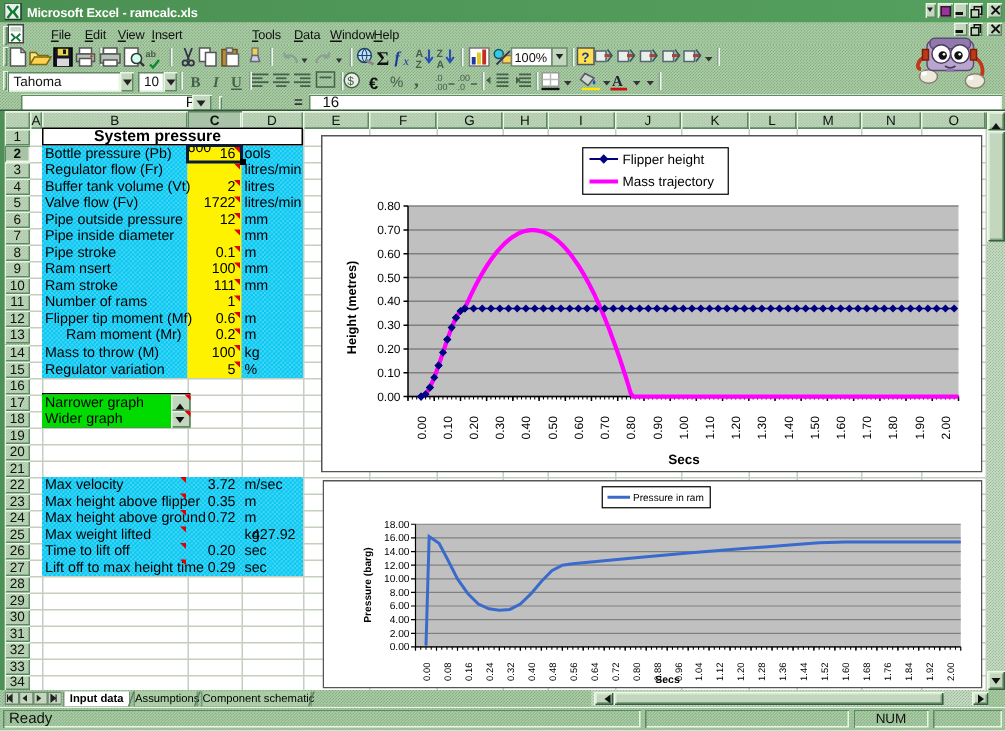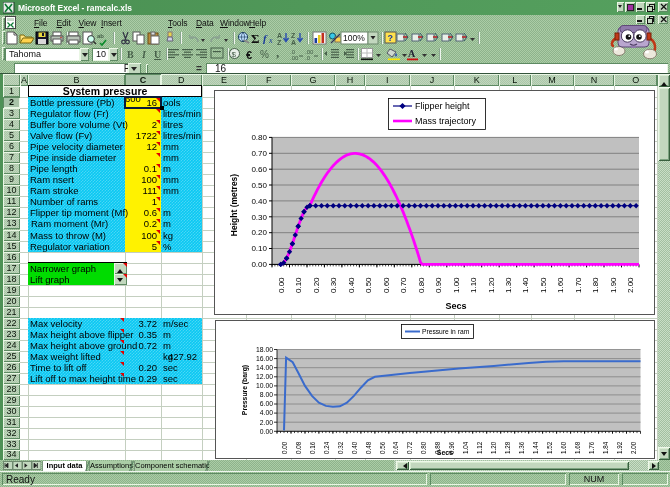--- a/index.html
+++ b/index.html
@@ -408,46 +408,46 @@
 <div style="position:absolute;left:0px;top:74px;width:3px;height:386px;background:#4e9156;"></div>
 <div style="position:absolute;left:28px;top:97.036px;width:97px;height:154.504px;background:#0ac8f2;background-image:linear-gradient(45deg,rgba(255,255,255,.22) 25%,transparent 25%,transparent 75%,rgba(255,255,255,.22) 75%),linear-gradient(45deg,rgba(255,255,255,.22) 25%,transparent 25%,transparent 75%,rgba(255,255,255,.22) 75%);background-size:3px 3px;background-position:0 0,1.5px 1.5px;"></div>
 <div style="position:absolute;left:125px;top:97.036px;width:36px;height:154.504px;background:#fff200;"></div>
 <div style="position:absolute;left:161px;top:97.036px;width:40.5px;height:154.504px;background:#0ac8f2;background-image:linear-gradient(45deg,rgba(255,255,255,.22) 25%,transparent 25%,transparent 75%,rgba(255,255,255,.22) 75%),linear-gradient(45deg,rgba(255,255,255,.22) 25%,transparent 25%,transparent 75%,rgba(255,255,255,.22) 75%);background-size:3px 3px;background-position:0 0,1.5px 1.5px;"></div>
 <div style="position:absolute;left:28.0px;top:97.0px;width:97.0px;height:11.0px;font:9.5px 'Liberation Sans',sans-serif;color:#000;line-height:11.0px;white-space:nowrap;overflow:visible;padding-left:2px;box-sizing:border-box;">Bottle pressure (Pb)</div>
 <div style="position:absolute;left:125.0px;top:97.0px;width:36.0px;height:11.0px;font:9.5px 'Liberation Sans',sans-serif;color:#000;line-height:11.0px;white-space:nowrap;overflow:visible;text-align:right;padding-right:4px;box-sizing:border-box;">16</div>
 <div style="position:absolute;left:161.0px;top:97.0px;width:40.5px;height:11.0px;font:9.5px 'Liberation Sans',sans-serif;color:#000;line-height:11.0px;white-space:nowrap;overflow:visible;padding-left:2px;box-sizing:border-box;">ools</div>
 <div style="position:absolute;left:28.0px;top:108.1px;width:97.0px;height:11.0px;font:9.5px 'Liberation Sans',sans-serif;color:#000;line-height:11.0px;white-space:nowrap;overflow:visible;padding-left:2px;box-sizing:border-box;">Regulator flow (Fr)</div>
 <div style="position:absolute;left:125.0px;top:93px;width:15px;height:11.0px;font:9.5px 'Liberation Sans',sans-serif;color:#000;line-height:11.0px;white-space:nowrap;overflow:visible;text-align:right;padding-right:4px;box-sizing:border-box;">600</div>
 <div style="position:absolute;left:161.0px;top:108.1px;width:40.5px;height:11.0px;font:9.5px 'Liberation Sans',sans-serif;color:#000;line-height:11.0px;white-space:nowrap;overflow:visible;padding-left:2px;box-sizing:border-box;">litres/min</div>
-<div style="position:absolute;left:28.0px;top:119.1px;width:97.0px;height:11.0px;font:9.5px 'Liberation Sans',sans-serif;color:#000;line-height:11.0px;white-space:nowrap;overflow:visible;padding-left:2px;box-sizing:border-box;">Buffer bore volume (Vt)</div>
+<div style="position:absolute;left:28.0px;top:119.1px;width:97.0px;height:11.0px;font:9.5px 'Liberation Sans',sans-serif;color:#000;line-height:11.0px;white-space:nowrap;overflow:visible;padding-left:2px;box-sizing:border-box;">Buffer tank volume (Vt)</div>
 <div style="position:absolute;left:125.0px;top:119.1px;width:36.0px;height:11.0px;font:9.5px 'Liberation Sans',sans-serif;color:#000;line-height:11.0px;white-space:nowrap;overflow:visible;text-align:right;padding-right:4px;box-sizing:border-box;">2</div>
 <div style="position:absolute;left:161.0px;top:119.1px;width:40.5px;height:11.0px;font:9.5px 'Liberation Sans',sans-serif;color:#000;line-height:11.0px;white-space:nowrap;overflow:visible;padding-left:2px;box-sizing:border-box;">litres</div>
 <div style="position:absolute;left:28.0px;top:130.1px;width:97.0px;height:11.0px;font:9.5px 'Liberation Sans',sans-serif;color:#000;line-height:11.0px;white-space:nowrap;overflow:visible;padding-left:2px;box-sizing:border-box;">Valve flow (Fv)</div>
 <div style="position:absolute;left:125.0px;top:130.1px;width:36.0px;height:11.0px;font:9.5px 'Liberation Sans',sans-serif;color:#000;line-height:11.0px;white-space:nowrap;overflow:visible;text-align:right;padding-right:4px;box-sizing:border-box;">1722</div>
 <div style="position:absolute;left:161.0px;top:130.1px;width:40.5px;height:11.0px;font:9.5px 'Liberation Sans',sans-serif;color:#000;line-height:11.0px;white-space:nowrap;overflow:visible;padding-left:2px;box-sizing:border-box;">litres/min</div>
-<div style="position:absolute;left:28.0px;top:141.2px;width:97.0px;height:11.0px;font:9.5px 'Liberation Sans',sans-serif;color:#000;line-height:11.0px;white-space:nowrap;overflow:visible;padding-left:2px;box-sizing:border-box;">Pipe velocity diameter</div>
+<div style="position:absolute;left:28.0px;top:141.2px;width:97.0px;height:11.0px;font:9.5px 'Liberation Sans',sans-serif;color:#000;line-height:11.0px;white-space:nowrap;overflow:visible;padding-left:2px;box-sizing:border-box;">Pipe outside pressure</div>
 <div style="position:absolute;left:125.0px;top:141.2px;width:36.0px;height:11.0px;font:9.5px 'Liberation Sans',sans-serif;color:#000;line-height:11.0px;white-space:nowrap;overflow:visible;text-align:right;padding-right:4px;box-sizing:border-box;">12</div>
 <div style="position:absolute;left:161.0px;top:141.2px;width:40.5px;height:11.0px;font:9.5px 'Liberation Sans',sans-serif;color:#000;line-height:11.0px;white-space:nowrap;overflow:visible;padding-left:2px;box-sizing:border-box;">mm</div>
 <div style="position:absolute;left:28.0px;top:152.2px;width:97.0px;height:11.0px;font:9.5px 'Liberation Sans',sans-serif;color:#000;line-height:11.0px;white-space:nowrap;overflow:visible;padding-left:2px;box-sizing:border-box;">Pipe inside diameter</div>
 <div style="position:absolute;left:161.0px;top:152.2px;width:40.5px;height:11.0px;font:9.5px 'Liberation Sans',sans-serif;color:#000;line-height:11.0px;white-space:nowrap;overflow:visible;padding-left:2px;box-sizing:border-box;">mm</div>
-<div style="position:absolute;left:28.0px;top:163.3px;width:97.0px;height:11.0px;font:9.5px 'Liberation Sans',sans-serif;color:#000;line-height:11.0px;white-space:nowrap;overflow:visible;padding-left:2px;box-sizing:border-box;">Pipe length</div>
+<div style="position:absolute;left:28.0px;top:163.3px;width:97.0px;height:11.0px;font:9.5px 'Liberation Sans',sans-serif;color:#000;line-height:11.0px;white-space:nowrap;overflow:visible;padding-left:2px;box-sizing:border-box;">Pipe stroke</div>
 <div style="position:absolute;left:125.0px;top:163.3px;width:36.0px;height:11.0px;font:9.5px 'Liberation Sans',sans-serif;color:#000;line-height:11.0px;white-space:nowrap;overflow:visible;text-align:right;padding-right:4px;box-sizing:border-box;">0.1</div>
 <div style="position:absolute;left:161.0px;top:163.3px;width:40.5px;height:11.0px;font:9.5px 'Liberation Sans',sans-serif;color:#000;line-height:11.0px;white-space:nowrap;overflow:visible;padding-left:2px;box-sizing:border-box;">m</div>
 <div style="position:absolute;left:28.0px;top:174.3px;width:97.0px;height:11.0px;font:9.5px 'Liberation Sans',sans-serif;color:#000;line-height:11.0px;white-space:nowrap;overflow:visible;padding-left:2px;box-sizing:border-box;">Ram nsert</div>
 <div style="position:absolute;left:125.0px;top:174.3px;width:36.0px;height:11.0px;font:9.5px 'Liberation Sans',sans-serif;color:#000;line-height:11.0px;white-space:nowrap;overflow:visible;text-align:right;padding-right:4px;box-sizing:border-box;">100</div>
 <div style="position:absolute;left:161.0px;top:174.3px;width:40.5px;height:11.0px;font:9.5px 'Liberation Sans',sans-serif;color:#000;line-height:11.0px;white-space:nowrap;overflow:visible;padding-left:2px;box-sizing:border-box;">mm</div>
 <div style="position:absolute;left:28.0px;top:185.3px;width:97.0px;height:11.0px;font:9.5px 'Liberation Sans',sans-serif;color:#000;line-height:11.0px;white-space:nowrap;overflow:visible;padding-left:2px;box-sizing:border-box;">Ram stroke</div>
 <div style="position:absolute;left:125.0px;top:185.3px;width:36.0px;height:11.0px;font:9.5px 'Liberation Sans',sans-serif;color:#000;line-height:11.0px;white-space:nowrap;overflow:visible;text-align:right;padding-right:4px;box-sizing:border-box;">111</div>
 <div style="position:absolute;left:161.0px;top:185.3px;width:40.5px;height:11.0px;font:9.5px 'Liberation Sans',sans-serif;color:#000;line-height:11.0px;white-space:nowrap;overflow:visible;padding-left:2px;box-sizing:border-box;">mm</div>
 <div style="position:absolute;left:28.0px;top:196.4px;width:97.0px;height:11.0px;font:9.5px 'Liberation Sans',sans-serif;color:#000;line-height:11.0px;white-space:nowrap;overflow:visible;padding-left:2px;box-sizing:border-box;">Number of rams</div>
 <div style="position:absolute;left:125.0px;top:196.4px;width:36.0px;height:11.0px;font:9.5px 'Liberation Sans',sans-serif;color:#000;line-height:11.0px;white-space:nowrap;overflow:visible;text-align:right;padding-right:4px;box-sizing:border-box;">1</div>
 <div style="position:absolute;left:28.0px;top:207.4px;width:97.0px;height:11.0px;font:9.5px 'Liberation Sans',sans-serif;color:#000;line-height:11.0px;white-space:nowrap;overflow:visible;padding-left:2px;box-sizing:border-box;">Flipper tip moment (Mf)</div>
 <div style="position:absolute;left:125.0px;top:207.4px;width:36.0px;height:11.0px;font:9.5px 'Liberation Sans',sans-serif;color:#000;line-height:11.0px;white-space:nowrap;overflow:visible;text-align:right;padding-right:4px;box-sizing:border-box;">0.6</div>
 <div style="position:absolute;left:161.0px;top:207.4px;width:40.5px;height:11.0px;font:9.5px 'Liberation Sans',sans-serif;color:#000;line-height:11.0px;white-space:nowrap;overflow:visible;padding-left:2px;box-sizing:border-box;">m</div>
-<div style="position:absolute;left:28.0px;top:218.4px;width:97.0px;height:11.0px;font:9.5px 'Liberation Sans',sans-serif;color:#000;line-height:11.0px;white-space:nowrap;overflow:visible;padding-left:3px;box-sizing:border-box;">Ram moment (Mr)</div>
+<div style="position:absolute;left:28.0px;top:218.4px;width:97.0px;height:11.0px;font:9.5px 'Liberation Sans',sans-serif;color:#000;line-height:11.0px;white-space:nowrap;overflow:visible;padding-left:16px;box-sizing:border-box;">Ram moment (Mr)</div>
 <div style="position:absolute;left:125.0px;top:218.4px;width:36.0px;height:11.0px;font:9.5px 'Liberation Sans',sans-serif;color:#000;line-height:11.0px;white-space:nowrap;overflow:visible;text-align:right;padding-right:4px;box-sizing:border-box;">0.2</div>
 <div style="position:absolute;left:161.0px;top:218.4px;width:40.5px;height:11.0px;font:9.5px 'Liberation Sans',sans-serif;color:#000;line-height:11.0px;white-space:nowrap;overflow:visible;padding-left:2px;box-sizing:border-box;">m</div>
 <div style="position:absolute;left:28.0px;top:229.5px;width:97.0px;height:11.0px;font:9.5px 'Liberation Sans',sans-serif;color:#000;line-height:11.0px;white-space:nowrap;overflow:visible;padding-left:2px;box-sizing:border-box;">Mass to throw (M)</div>
 <div style="position:absolute;left:125.0px;top:229.5px;width:36.0px;height:11.0px;font:9.5px 'Liberation Sans',sans-serif;color:#000;line-height:11.0px;white-space:nowrap;overflow:visible;text-align:right;padding-right:4px;box-sizing:border-box;">100</div>
 <div style="position:absolute;left:161.0px;top:229.5px;width:40.5px;height:11.0px;font:9.5px 'Liberation Sans',sans-serif;color:#000;line-height:11.0px;white-space:nowrap;overflow:visible;padding-left:2px;box-sizing:border-box;">kg</div>
 <div style="position:absolute;left:28.0px;top:240.5px;width:97.0px;height:11.0px;font:9.5px 'Liberation Sans',sans-serif;color:#000;line-height:11.0px;white-space:nowrap;overflow:visible;padding-left:2px;box-sizing:border-box;">Regulator variation</div>
 <div style="position:absolute;left:125.0px;top:240.5px;width:36.0px;height:11.0px;font:9.5px 'Liberation Sans',sans-serif;color:#000;line-height:11.0px;white-space:nowrap;overflow:visible;text-align:right;padding-right:4px;box-sizing:border-box;">5</div>
 <div style="position:absolute;left:161.0px;top:240.5px;width:40.5px;height:11.0px;font:9.5px 'Liberation Sans',sans-serif;color:#000;line-height:11.0px;white-space:nowrap;overflow:visible;padding-left:2px;box-sizing:border-box;">%</div>
 <div style="position:absolute;left:156px;top:97.5px;width:0;height:0;border-left:4px solid transparent;border-top:4px solid #e00000"></div>
 <div style="position:absolute;left:156px;top:108.6px;width:0;height:0;border-left:4px solid transparent;border-top:4px solid #e00000"></div>
@@ -463,21 +463,21 @@
 <div style="position:absolute;left:156px;top:218.9px;width:0;height:0;border-left:4px solid transparent;border-top:4px solid #e00000"></div>
 <div style="position:absolute;left:156px;top:230.0px;width:0;height:0;border-left:4px solid transparent;border-top:4px solid #e00000"></div>
 <div style="position:absolute;left:156px;top:241.0px;width:0;height:0;border-left:4px solid transparent;border-top:4px solid #e00000"></div>
 <div style="position:absolute;left:27.5px;top:85px;width:174.5px;height:12px;border:1px solid #000;box-sizing:border-box;background:#fff;"></div>
 <div style="position:absolute;left:28px;top:85.5px;width:154px;height:11px;font:bold 10.5px 'Liberation Sans',sans-serif;line-height:11.5px;text-align:center;color:#000;">System pressure</div>
 <div style="position:absolute;left:124px;top:96.036px;width:38px;height:13.036px;border:2px solid #0a1a3a;box-sizing:border-box;"></div>
 <div style="position:absolute;left:160px;top:106.072px;width:4px;height:4px;background:#000;"></div>
 <div style="position:absolute;left:27.5px;top:262.076px;width:99.5px;height:23.072px;border:1px solid #000;box-sizing:border-box;"></div>
 <div style="position:absolute;left:28px;top:262.576px;width:86px;height:22.072px;background:#00dc00;"></div>
 <div style="position:absolute;left:28.0px;top:262.6px;width:86.0px;height:11.0px;font:9.5px 'Liberation Sans',sans-serif;color:#000;line-height:11.0px;white-space:nowrap;overflow:visible;padding-left:2px;box-sizing:border-box;">Narrower graph</div>
-<div style="position:absolute;left:28.0px;top:273.6px;width:86.0px;height:11.0px;font:9.5px 'Liberation Sans',sans-serif;color:#000;line-height:11.0px;white-space:nowrap;overflow:visible;padding-left:2px;box-sizing:border-box;">Lift graph</div>
+<div style="position:absolute;left:28.0px;top:273.6px;width:86.0px;height:11.0px;font:9.5px 'Liberation Sans',sans-serif;color:#000;line-height:11.0px;white-space:nowrap;overflow:visible;padding-left:2px;box-sizing:border-box;">Wider graph</div>
 <div style="position:absolute;left:114px;top:262.576px;width:12.5px;height:11.036px;background:#c2d7be;box-shadow:inset 1px 1px 0 #e9f6e4, inset -1px -1px 0 #5d8a62;">
     <div style="position:absolute;left:3px;top:3.5px;width:0;height:0;border:3px solid transparent;border-bottom:4px solid #111"></div>
   </div>
 <div style="position:absolute;left:114px;top:273.612px;width:12.5px;height:11.036px;background:#c2d7be;box-shadow:inset 1px 1px 0 #e9f6e4, inset -1px -1px 0 #5d8a62;">
     <div style="position:absolute;left:3px;top:4px;width:0;height:0;border:3px solid transparent;border-top:4px solid #111"></div>
   </div>
 <div style="position:absolute;left:123px;top:262.6px;width:0;height:0;border-left:4px solid transparent;border-top:4px solid #e00000"></div>
 <div style="position:absolute;left:123px;top:273.6px;width:0;height:0;border-left:4px solid transparent;border-top:4px solid #e00000"></div>
 <div style="position:absolute;left:28px;top:317.756px;width:173.5px;height:66.21600000000001px;background:#0ac8f2;background-image:linear-gradient(45deg,rgba(255,255,255,.22) 25%,transparent 25%,transparent 75%,rgba(255,255,255,.22) 75%),linear-gradient(45deg,rgba(255,255,255,.22) 25%,transparent 25%,transparent 75%,rgba(255,255,255,.22) 75%);background-size:3px 3px;background-position:0 0,1.5px 1.5px;"></div>
 <div style="position:absolute;left:28.0px;top:317.8px;width:97.0px;height:11.0px;font:9.5px 'Liberation Sans',sans-serif;color:#000;line-height:11.0px;white-space:nowrap;overflow:visible;padding-left:2px;box-sizing:border-box;">Max velocity</div>

